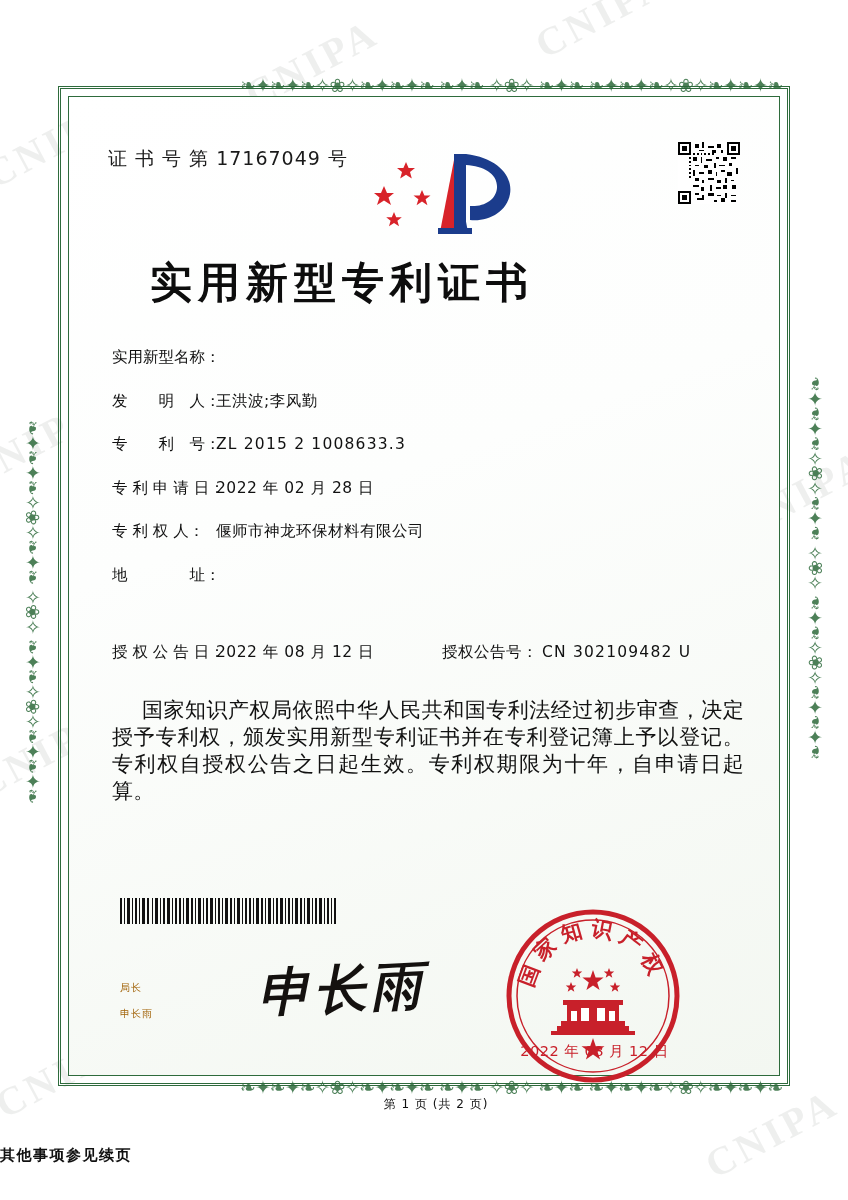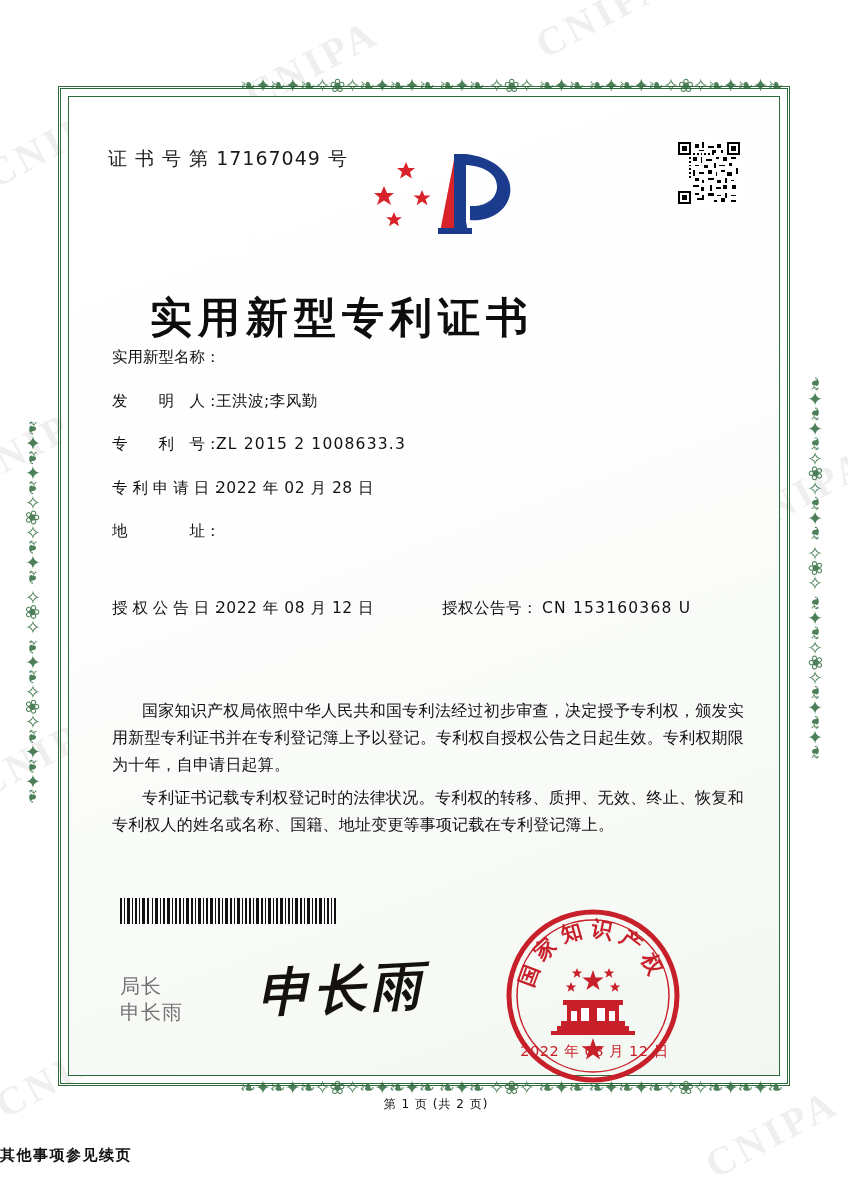--- a/index.html
+++ b/index.html
@@ -121,21 +121,20 @@
     position: absolute;
     left: 0;
     top: 255px;
     width: 684px;
     text-align: center;
     font-family: "DejaVu Serif", "Liberation Serif", serif;
     font-weight: bold;
     font-size: 42px;
     letter-spacing: 6px;
     color: #0d0d0d;
-    margin-top: 35px;
   }
 
   
   .fields {
     position: absolute;
     left: 112px;
     top: 348px;
     width: 630px;
     font-size: 15.5px;
     color: #111;
@@ -168,21 +167,21 @@
   .col-a { width: 330px; display: flex; align-items: baseline; }
   .col-b { display: flex; align-items: baseline; }
   .col-b .field-label { width: auto; flex: 0 0 auto; margin-right: 4px; letter-spacing: 0.5px; margin-top: 32px;}
 
   
   .paragraphs {
     position: absolute;
     left: 112px;
     top: 697px;
     width: 632px;
-    font-size: 16px;
+    font-size: 21px;
     color: #111;
     line-height: 27px;
   }
   .paragraphs p {
     margin: 0 0 6px 0;
     text-indent: 30px;
     text-align: justify;
     letter-spacing: 0.2px;
   }
 
@@ -193,25 +192,24 @@
     top: 898px;
     width: 216px;
     height: 26px;
   }
 
   
   .sig-label {
     position: absolute;
     left: 120px;
     top: 975px;
-    font-size: 20px;
-    color: #737373;
+    font-size: 10px;
+    color: #a16207;
     line-height: 26px;
     letter-spacing: 1px;
-    font-family: Liberation Mono, monospace;
   }
   .sig-hand {
     position: absolute;
     left: 258px;
     top: 955px;
     font-family: "DejaVu Serif", "Liberation Serif", serif;
     font-size: 52px;
     font-weight: bold;
     font-style: italic;
     color: #14110f;
@@ -419,41 +417,44 @@
     <div class="field-row">
       <span class="field-label">专　　利　号：</span>
       <span class="field-value mono">ZL 2015 2 1008633.3</span>
     </div>
 
     <div class="field-row">
       <span class="field-label">专 利 申 请 日：</span>
       <span class="field-value">2022 年 02 月 28 日</span>
     </div>
 
+    <div class="field-row">
+      <span class="field-label">专 利 权 人：</span>
+      <span class="field-value">偃师市神龙环保材料有限公司</span>
+    </div>
 
     <div class="field-row">
       <span class="field-label">地　　　　址：</span>
     </div>
 
     <div class="row-2col">
       <span class="col-a">
         <span class="field-label">授 权 公 告 日：</span>
         <span class="field-value">2022 年 08 月 12 日</span>
       </span>
       <span class="col-b">
         <span class="field-label">授权公告号：</span>
-        <span class="field-value mono">CN 153160368 U</span>
+        <span class="field-value mono">CN 302109482 U</span>
       </span>
     </div>
 
   </div>
 
   <div class="paragraphs">
     <p>国家知识产权局依照中华人民共和国专利法经过初步审查，决定授予专利权，颁发实用新型专利证书并在专利登记簿上予以登记。专利权自授权公告之日起生效。专利权期限为十年，自申请日起算。</p>
-    <p>专利证书记载专利权登记时的法律状况。专利权的转移、质押、无效、终止、恢复和专利权人的姓名或名称、国籍、地址变更等事项记载在专利登记簿上。</p>
   </div>
 
   <div class="barcode">
     <svg viewBox="0 0 216 26" width="216" height="26" shape-rendering="crispEdges">
       <rect width="216" height="26" fill="#ffffff" opacity="0"></rect>
       <g fill="#111111">
         <rect x="0" y="0" width="2" height="26"></rect>
           <rect x="4" y="0" width="1" height="26"></rect>
         <rect x="7" y="0" width="3" height="26"></rect>
           <rect x="12" y="0" width="1" height="26"></rect>

